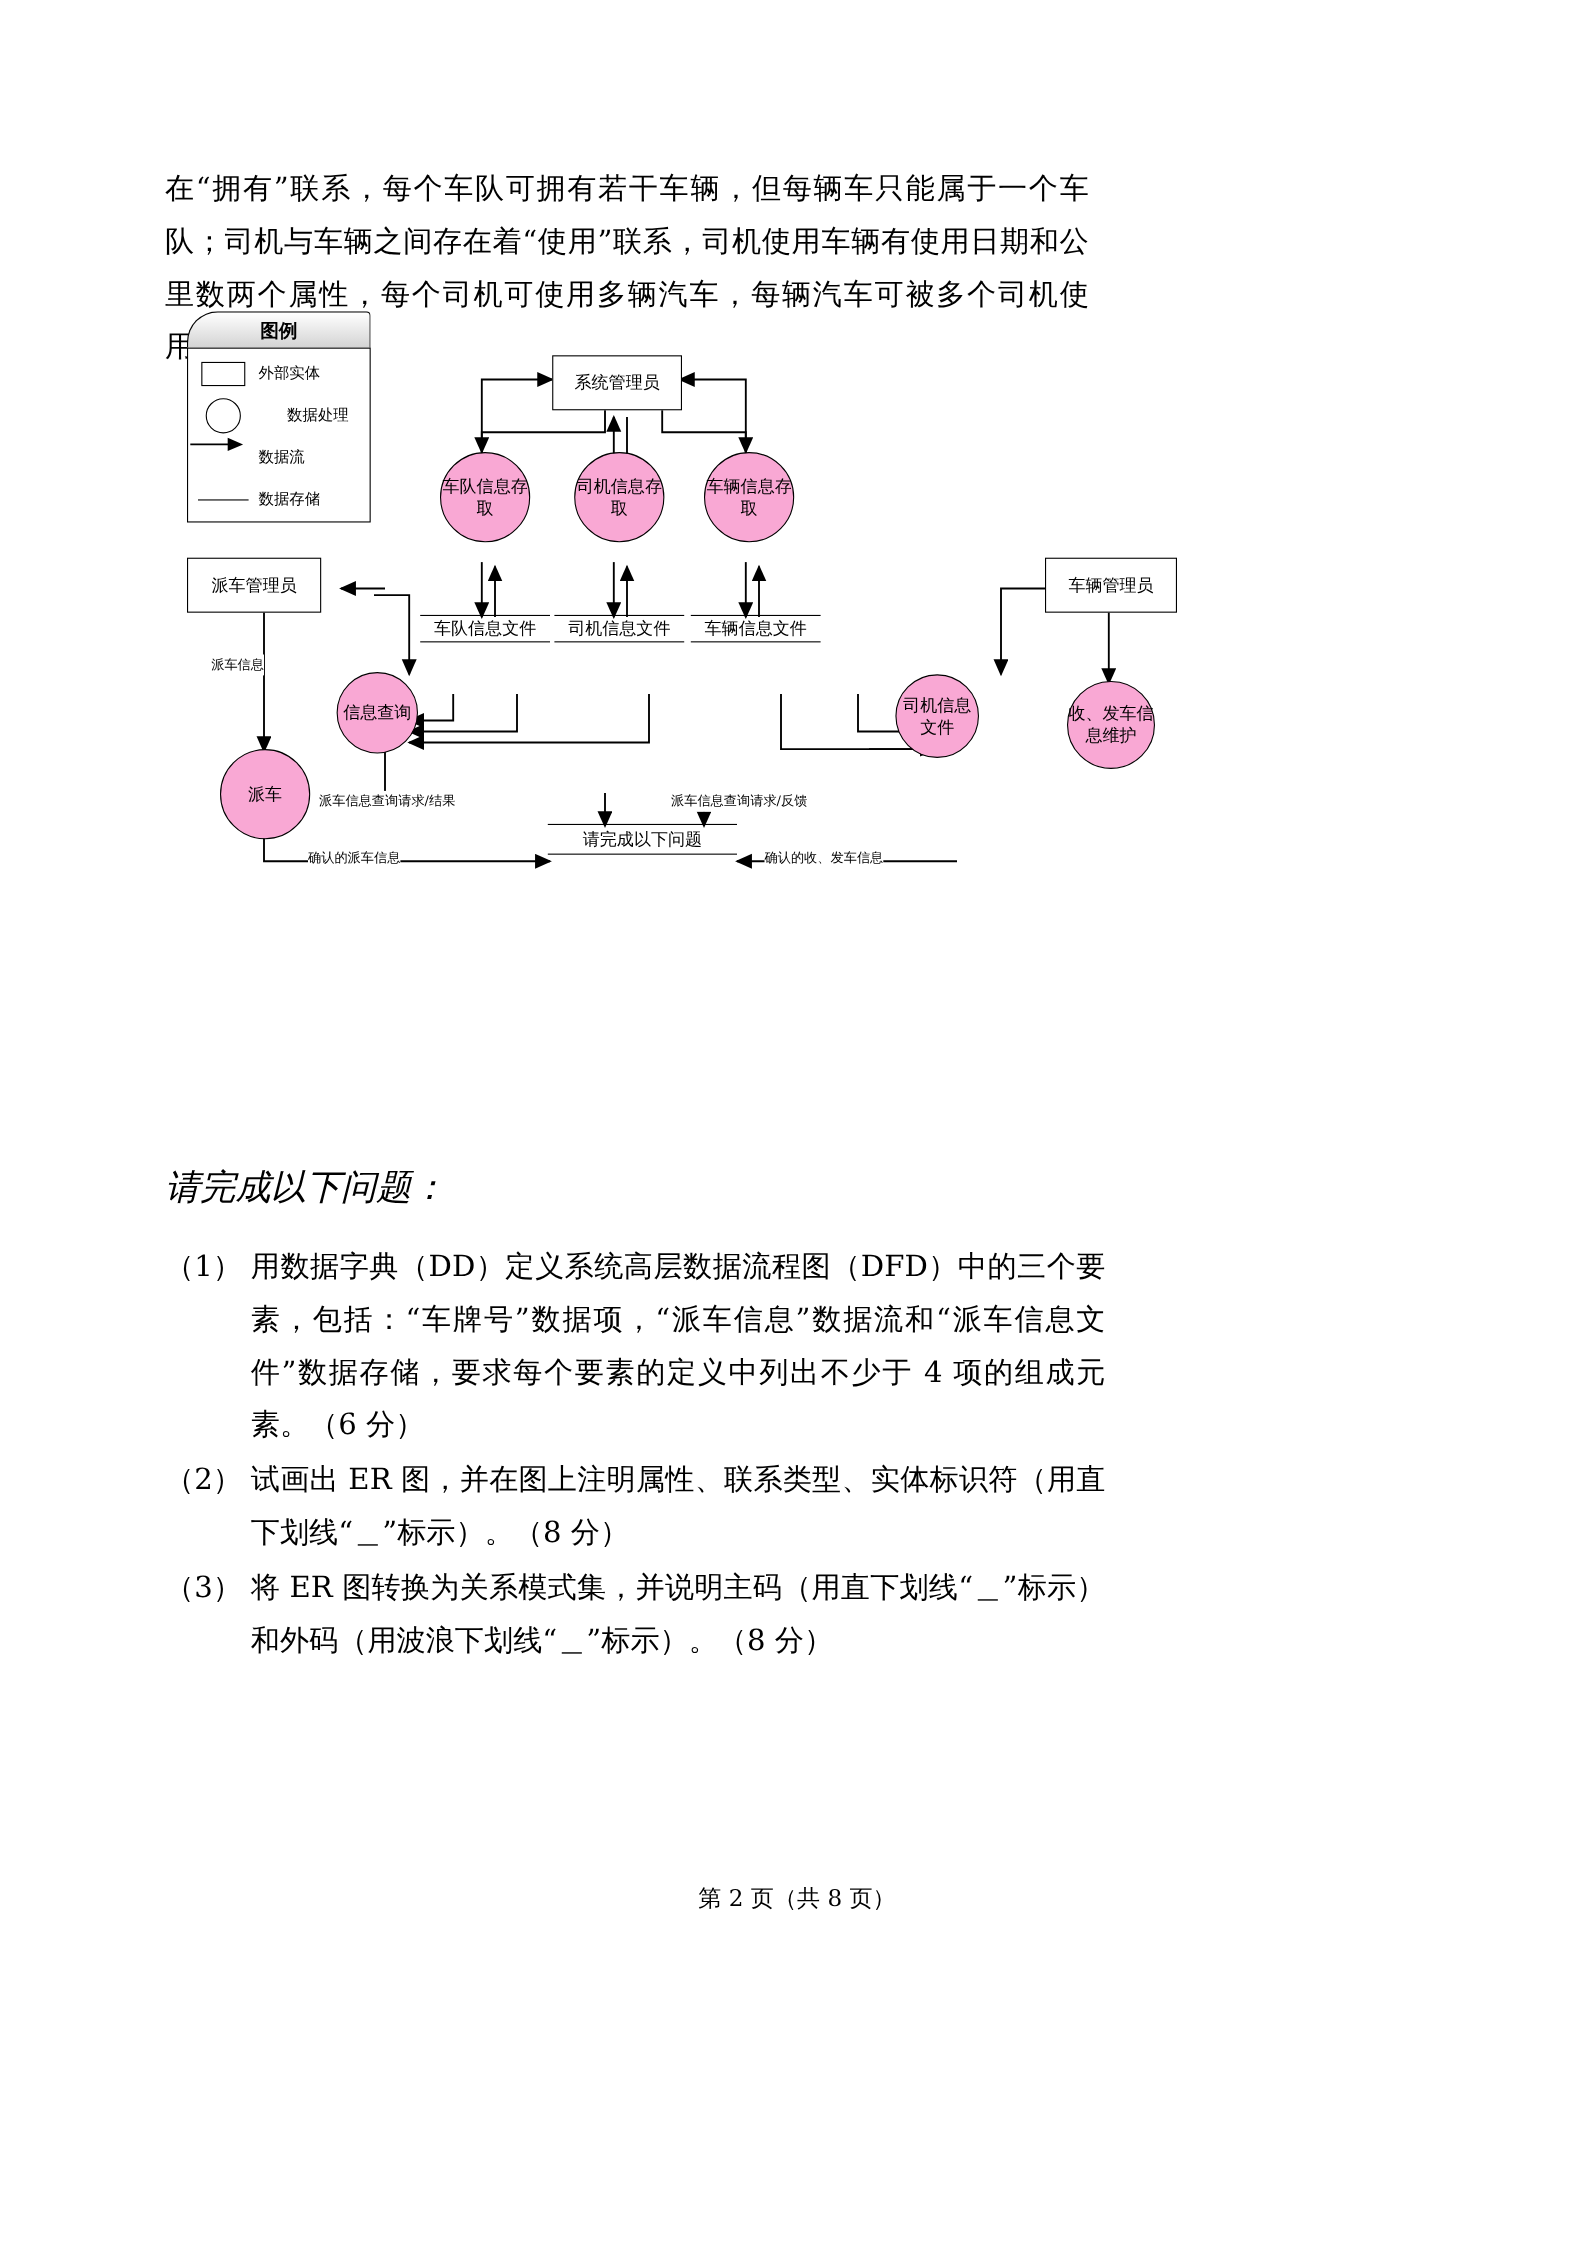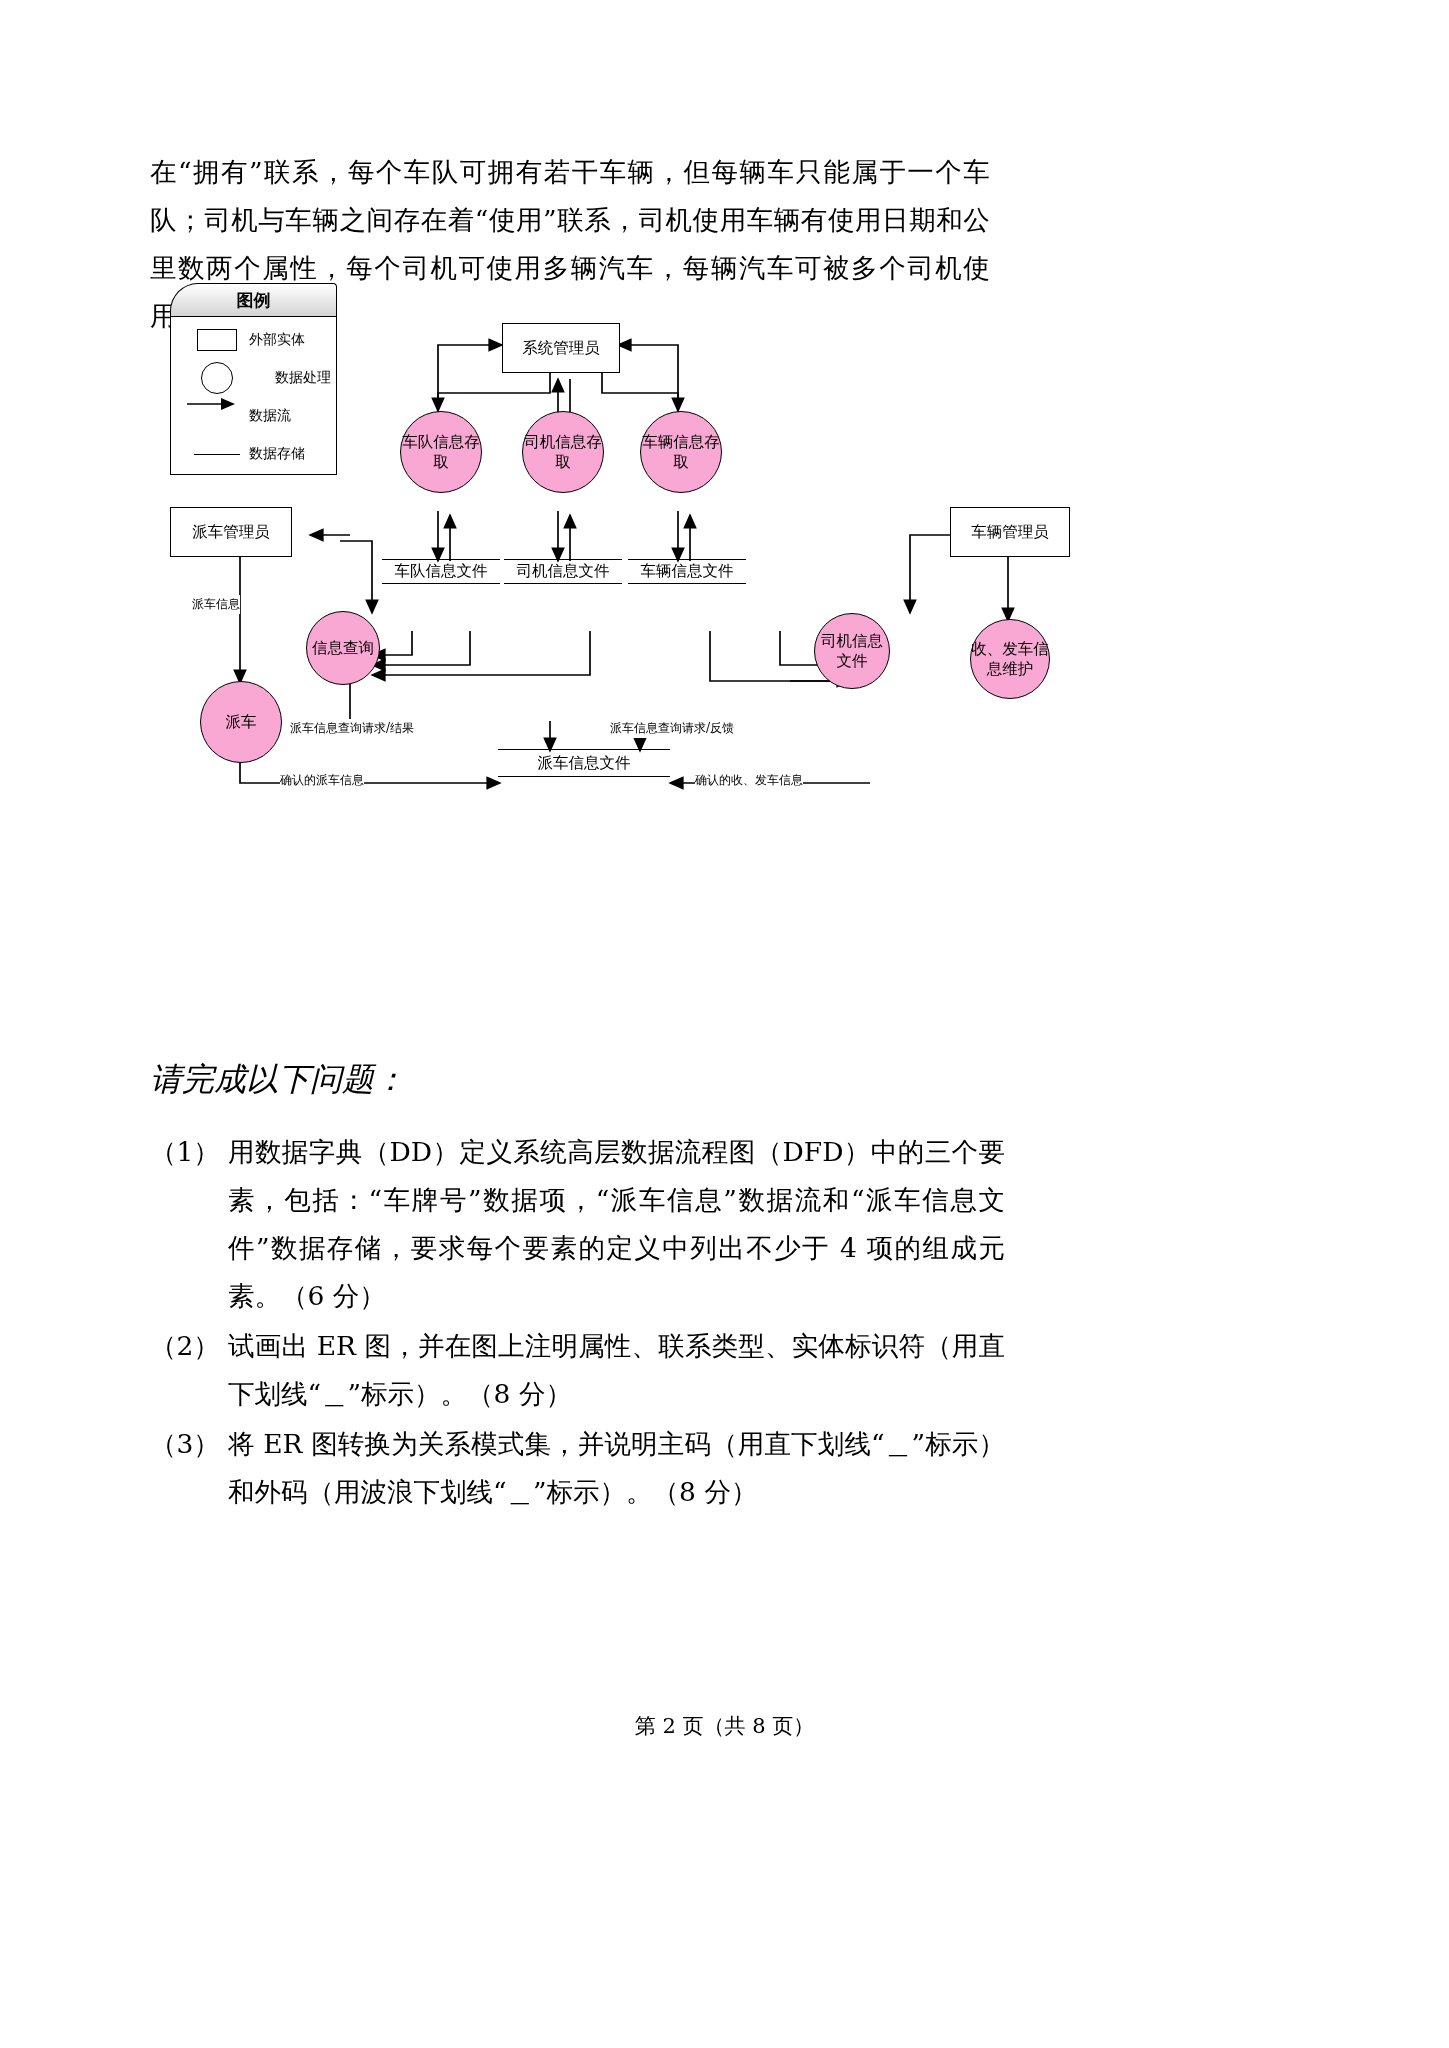--- a/index.html
+++ b/index.html
@@ -36,21 +36,21 @@
   
   .legend-shell{position:absolute;left:20px;top:0px;width:165px;height:190px;}
   .legend-head{position:absolute;left:0;top:0;width:165px;height:33px;
      border:1.6px solid #000;border-bottom:none;
      border-top-left-radius:28px;border-top-right-radius:4px;
      background:linear-gradient(#ffffff,#d2d2d2);
      display:flex;align-items:center;justify-content:center;
      font-weight:bold;font-size:17px;}
   .legend-body{position:absolute;left:0;top:33px;width:165px;height:157px;
      border:1.6px solid #000;border-top:1.2px solid #000;background:#fff;}
-  .legend-row{position:absolute;left:14px;width:165px;height:38px;display:flex;align-items:center;}
+  .legend-row{position:absolute;left:0;width:165px;height:38px;display:flex;align-items:center;}
   .legend-sym{width:64px;display:flex;align-items:center;justify-content:center;}
   .legend-txt{font-size:14px;}
   .sym-rect{width:38px;height:20px;border:1.3px solid #000;}
   .sym-circ{width:30px;height:30px;border:1.3px solid #000;border-radius:50%;}
   .sym-store{width:46px;border-top:1.6px solid #000;height:0;}
 
   
   .qintro{position:absolute;left:150px;top:1058px;font-size:32px;font-style:italic;}
   .qlist{position:absolute;left:150px;top:1128px;width:855px;font-size:26.5px;line-height:48px;}
   .qitem{display:flex;margin-bottom:2px;}
@@ -197,21 +197,21 @@
     <div style="position:absolute;left:232px;top:276px;width:118px;">
       <div style="border-top:1.7px solid #000;border-bottom:1.7px solid #000;padding:2px 0;text-align:center;font-size:15.5px;line-height:19px;">车队信息文件</div>
     </div>
     <div style="position:absolute;left:354px;top:276px;width:118px;">
       <div style="border-top:1.7px solid #000;border-bottom:1.7px solid #000;padding:2px 0;text-align:center;font-size:15.5px;line-height:19px;">司机信息文件</div>
     </div>
     <div style="position:absolute;left:478px;top:276px;width:118px;">
       <div style="border-top:1.7px solid #000;border-bottom:1.7px solid #000;padding:2px 0;text-align:center;font-size:15.5px;line-height:19px;">车辆信息文件</div>
     </div>
     <div style="position:absolute;left:348px;top:466px;width:172px;">
-      <div style="border-top:1.7px solid #000;border-bottom:1.7px solid #000;padding:3px 0;text-align:center;font-size:15.5px;line-height:20px;">派车信息文件</div>
+      <div style="border-top:1.7px solid #000;border-bottom:1.7px solid #000;padding:3px 0;text-align:center;font-size:15.5px;line-height:20px;">请完成以下问题</div>
     </div>
 
     <div class="lbl" style="left:42px;top:312px;">派车信息</div>
 
     <div class="lbl" style="left:140px;top:436px;">派车信息查询请求/结果</div>
 
     <div class="lbl" style="left:460px;top:436px;">派车信息查询请求/反馈</div>
 
     <div class="lbl" style="left:130px;top:488px;">确认的派车信息</div>
 

